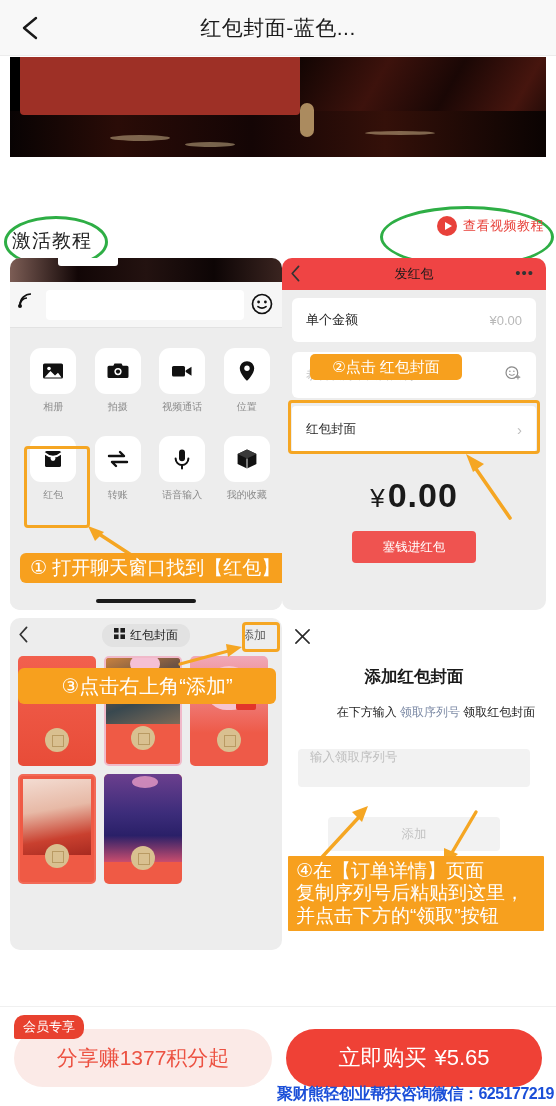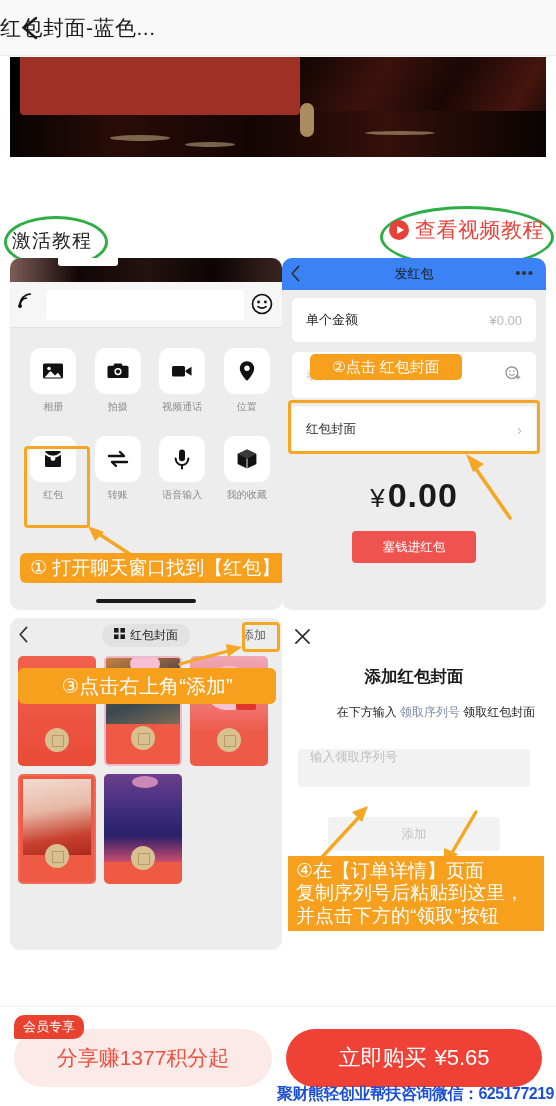--- a/index.html
+++ b/index.html
@@ -16,21 +16,21 @@
     position: absolute; left: 0; top: 0; width: 556px; height: 56px;
     background: #f8f8f8; display: flex; align-items: center;
     border-bottom: 1px solid #ececec;
   }
   .back-btn {
     position: absolute; left: 14px; top: 12px; width: 32px; height: 32px;
     display: flex; align-items: center; justify-content: center;
   }
   .back-btn svg { display:block; }
   .header-title {
-    width: 100%; text-align: left; font-size: 21px; color: #1a1a1a;
+    width: 100%; text-align: center; font-size: 21px; color: #1a1a1a;
     letter-spacing: 0.5px; font-weight: 500;
   }
 
   
   .banner {
     position: absolute; left: 10px; top: 57px; width: 536px; height: 100px;
     background: #000; overflow: hidden;
   }
   .banner-red {
     position: absolute; left: 10px; top: -12px; width: 280px; height: 70px;
@@ -47,21 +47,21 @@
     position: absolute; left: 12px; top: 228px;
     font-size: 19px; color: #222; letter-spacing:1px;
   }
   .ellipse-green {
     position: absolute; border: 3px solid #2eae45; border-radius: 50%;
     background: transparent;
   }
   .video-link {
     position: absolute; right: 12px; top: 216px;
     display: flex; align-items: center; gap: 6px;
-    color: #e8413a; font-size: 21px; letter-spacing:0.5px;
+    color: #e8413a; font-size: 13px; letter-spacing:0.5px;
   }
   .play-circle {
     width: 20px; height: 20px; border-radius: 50%; background: #e8413a;
     display:flex; align-items:center; justify-content:center; flex:none;
   }
   .play-tri {
     width:0;height:0;border-left:7px solid #fff;border-top:4.5px solid transparent;
     border-bottom:4.5px solid transparent; margin-left:2px;
   }
 
@@ -88,21 +88,21 @@
   .hl-box { position:absolute; border:3px solid #f5a623; border-radius:4px; }
   .step-banner {
     position:absolute; background:#f7a01e; color:#fff; border-radius:6px;
     display:flex; align-items:center; white-space:nowrap; overflow:hidden;
   }
   .home-indicator { position:absolute; background:#1a1a1a; border-radius:3px; }
   .arrow-svg { position:absolute; overflow:visible; pointer-events:none; }
 
   
   #panel2 { left: 282px; top: 258px; width: 264px; height: 352px; background:#ededed; }
-  .p2-nav { position:relative; height:32px; background:#3b82f6; display:flex;
+  .p2-nav { position:relative; height:32px; background:#ef4444; display:flex;
     align-items:center; justify-content:center; }
   .p2-nav .ttl { font-size:13px; color:#1a1a1a; }
   .p2-nav .back { position:absolute; left:8px; top:7px; }
   .p2-nav .dots { position:absolute; right:12px; top:6px; font-size:15px; color:#333; letter-spacing:1px;}
   .p2-card { margin:8px 10px 0 10px; background:#fff; border-radius:6px;
     height:44px; display:flex; align-items:center; padding:0 14px; }
   .p2-card .lbl { font-size:13px; color:#262626; }
   .p2-card .val { margin-left:auto; font-size:13px; color:#b8b8b8; }
   .p2-wish { margin:10px 10px 0 10px; background:#fff; border-radius:6px; height:46px;
     display:flex; align-items:center; padding:0 14px; position:relative; }

